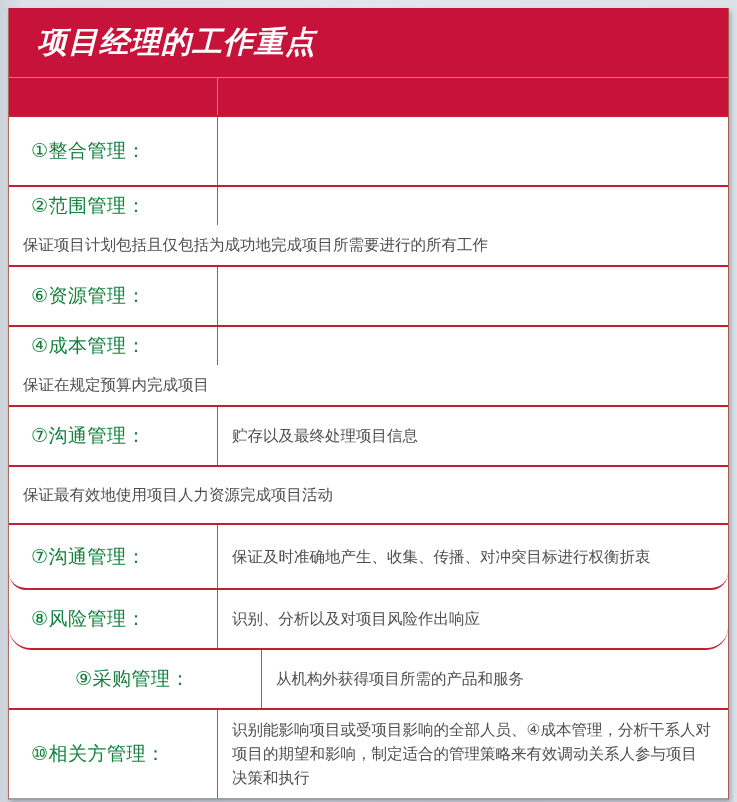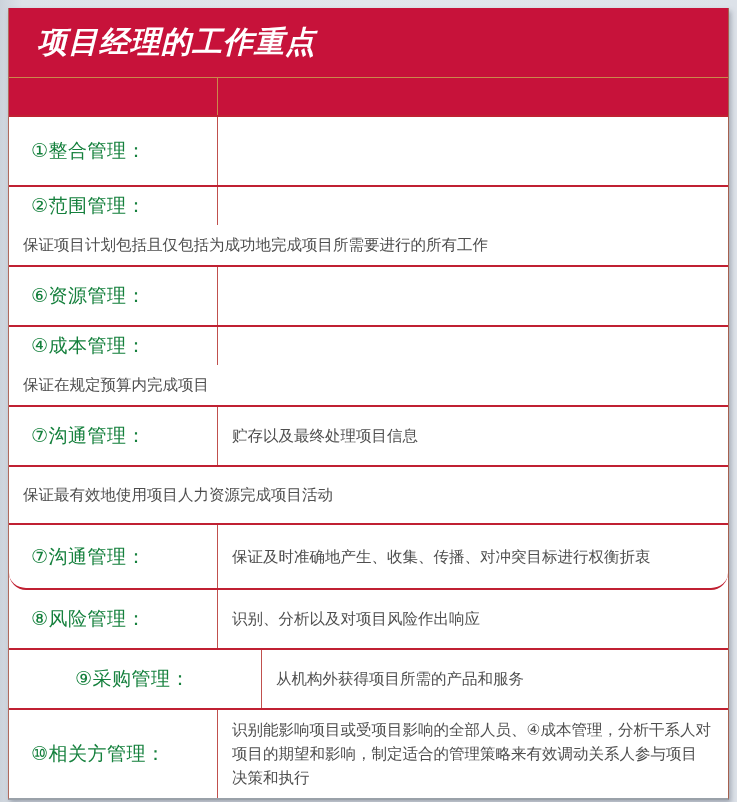--- a/index.html
+++ b/index.html
@@ -127,21 +127,21 @@
 
   <div class="row" style="min-height: 58px;">
     <div class="cell-desc">保证最有效地使用项目人力资源完成项目活动</div>
   </div>
 
   <div class="row" style="min-height: 65px; border-radius: 17px;">
     <div class="cell-label">⑦沟通管理：</div>
     <div class="cell-desc">保证及时准确地产生、收集、传播、对冲突目标进行权衡折衷</div>
   </div>
 
-  <div class="row" style="min-height: 60px;">
+  <div class="row" style="min-height: 60px; border-radius: 22px;">
     <div class="cell-label">⑧风险管理：</div>
     <div class="cell-desc">识别、分析以及对项目风险作出响应</div>
   </div>
 
   <div class="row" style="min-height: 60px; padding-left: 44px;">
     <div class="cell-label">⑨采购管理：</div>
     <div class="cell-desc">从机构外获得项目所需的产品和服务</div>
   </div>
 
   <div class="row" style="min-height: 79px;">

